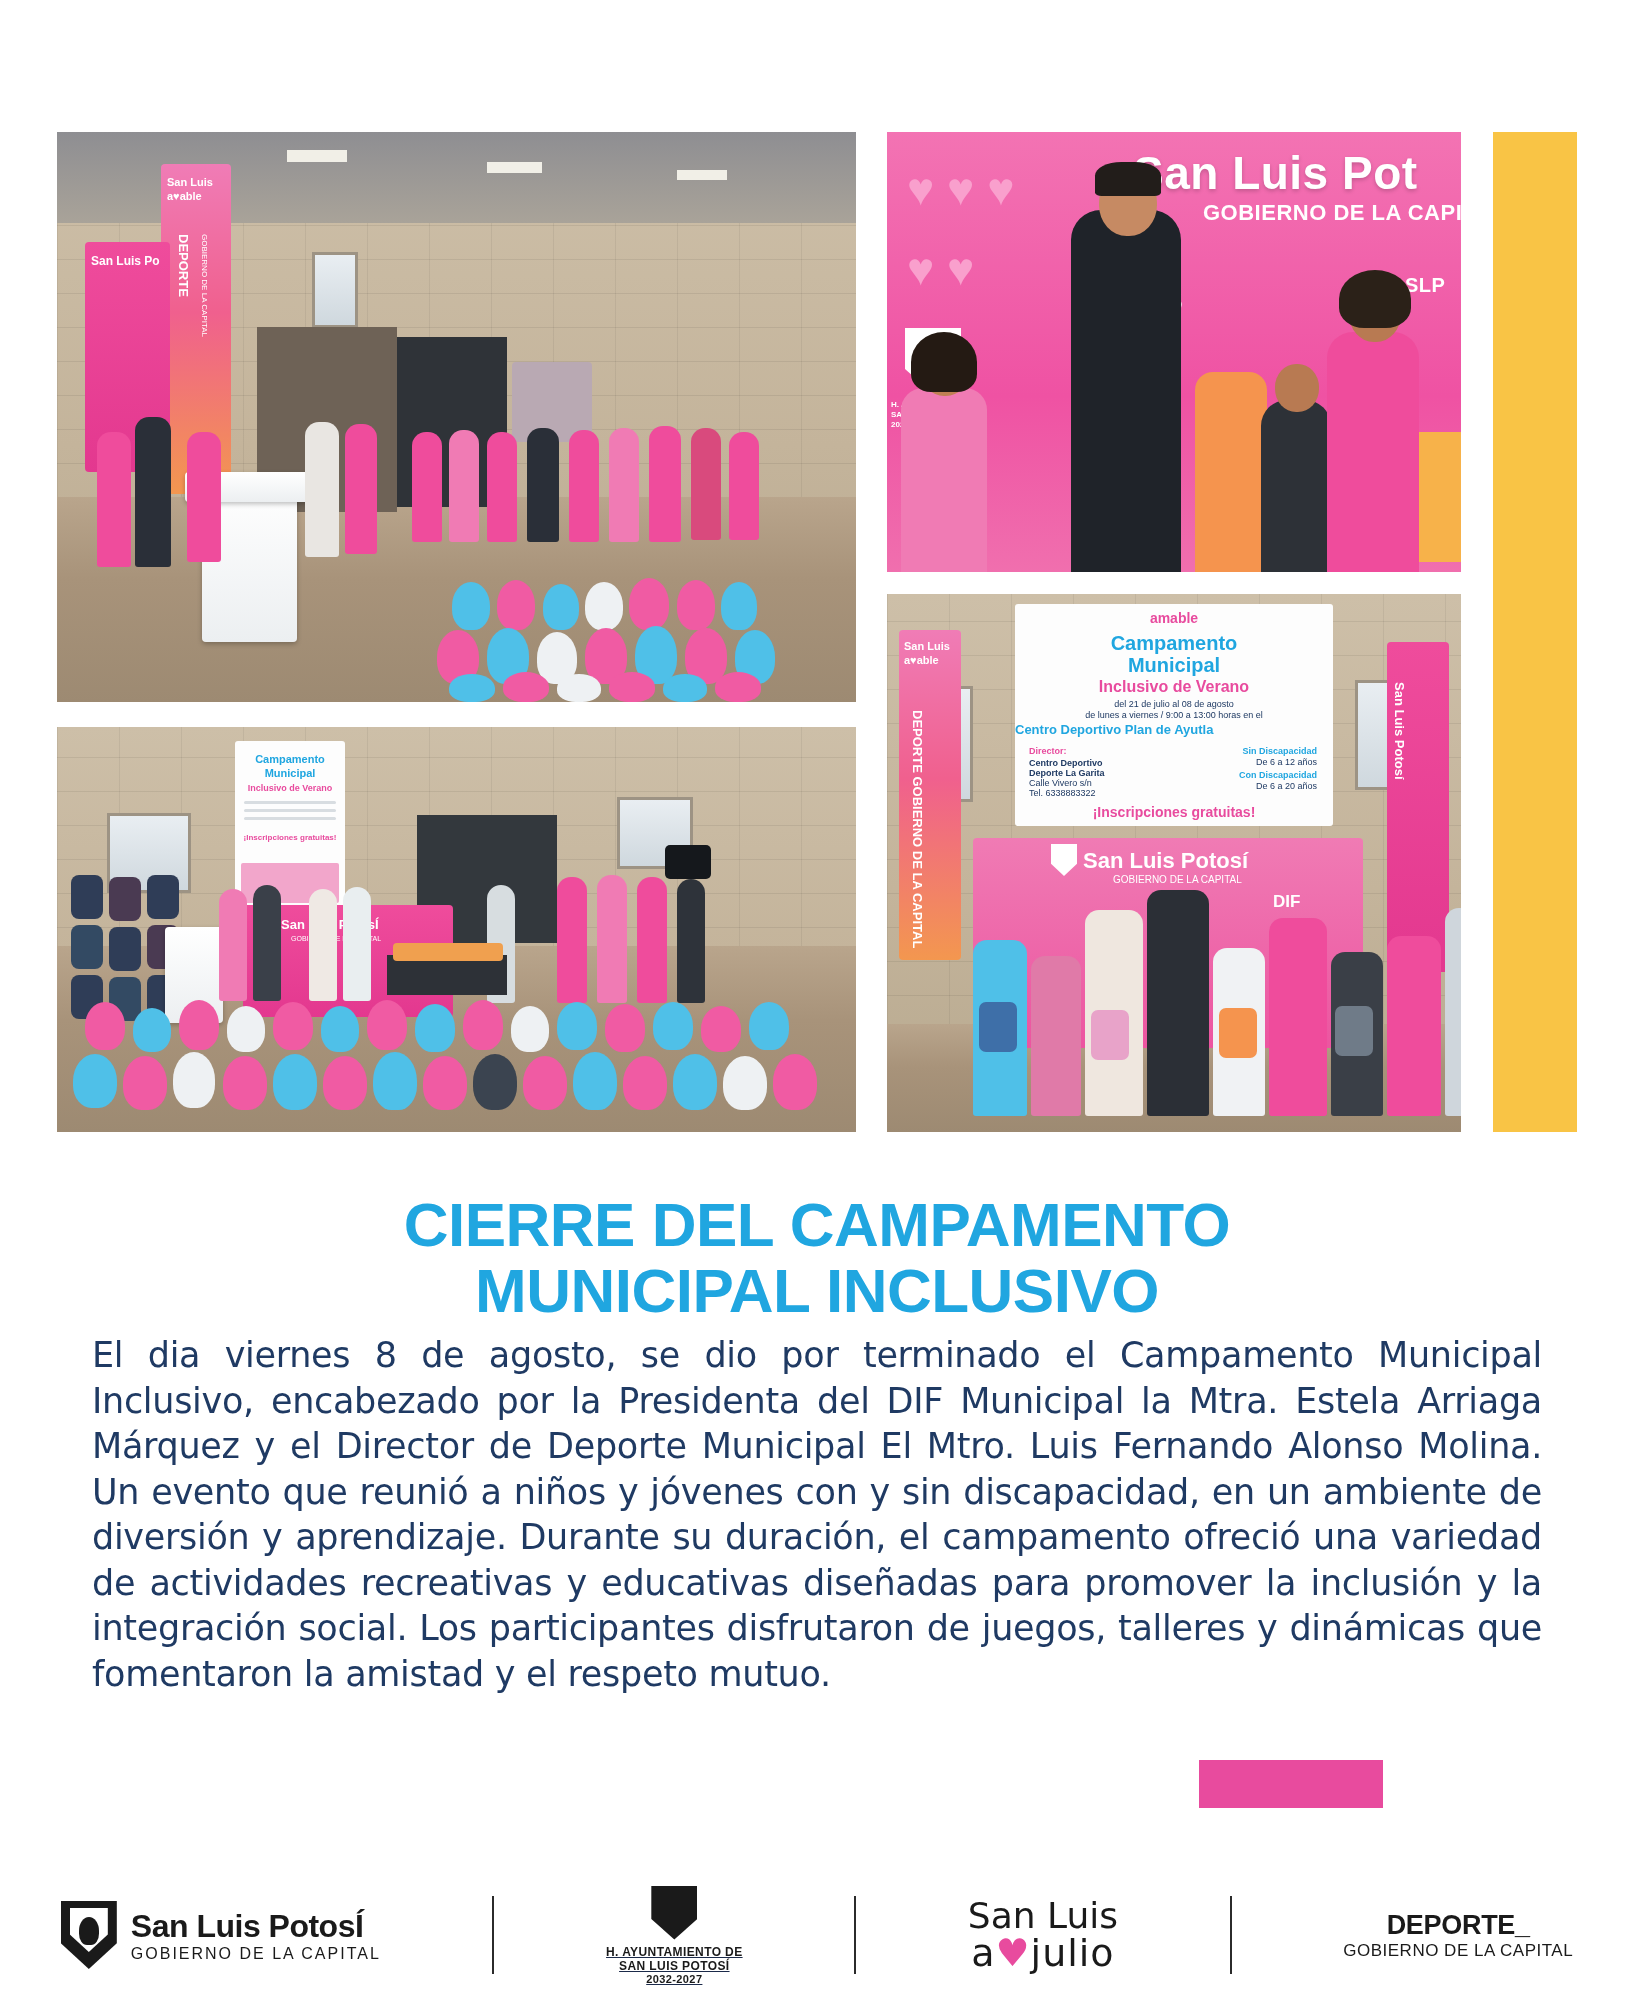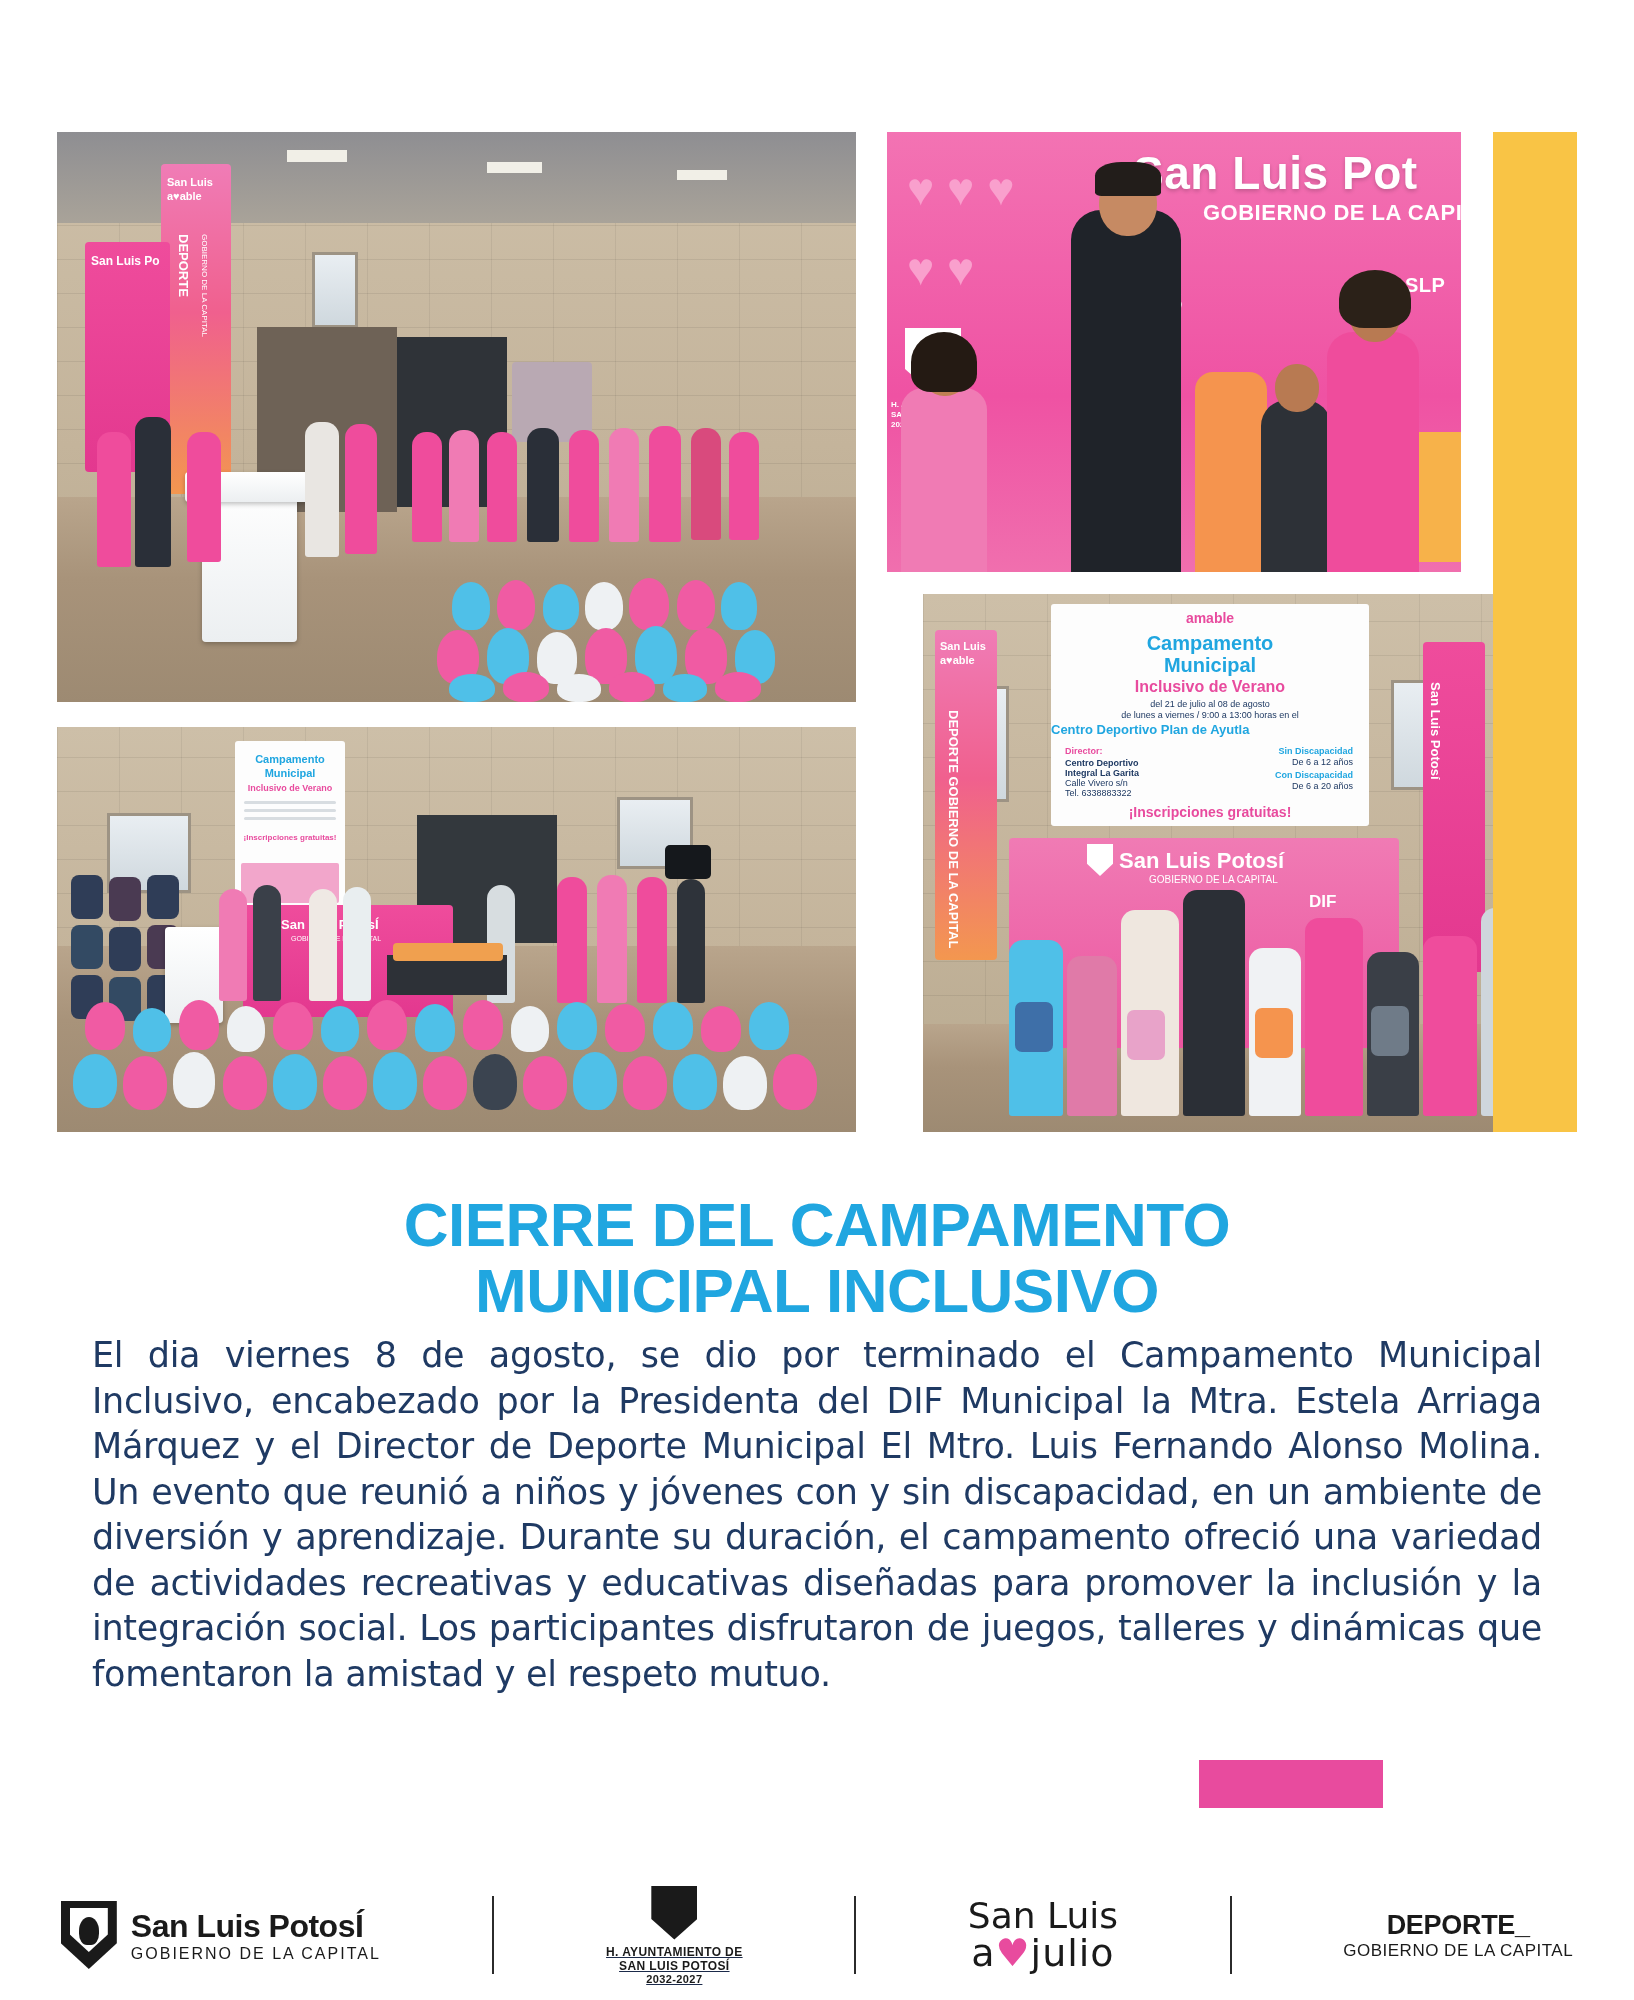--- a/index.html
+++ b/index.html
@@ -34,21 +34,21 @@
 
   .photo {
     position: absolute;
     overflow: hidden;
     background: #cfd4d8;
   }
 
   .photo-1 { left: 0px;    top: 0px;   width: 799px;  height: 570px; }
   .photo-2 { left: 830px;  top: 0px;   width: 574px;  height: 440px; }
   .photo-3 { left: 0px;    top: 595px; width: 799px;  height: 405px; }
-  .photo-4 { left: 866px;  top: 462px; width: 574px;  height: 538px; }
+  .photo-4 { left: 830px;  top: 462px; width: 574px;  height: 538px; }
 
   .accent-bar {
     position: absolute;
     left: 1436px;
     top: 0px;
     width: 84px;
     height: 1000px;
     background: #f9c445;
   }
 
@@ -486,21 +486,21 @@
       <div class="ph-poster" style="left:128px; top:10px; width:318px; height:222px;">
         <div style="position:absolute; left:0; right:0; top:6px; text-align:center; color:#e84b9e; font-size:14px; font-weight:bold;">amable</div>
         <div style="position:absolute; left:0; right:0; top:28px; text-align:center; color:#20a6e0; font-size:20px; font-weight:bold;">Campamento</div>
         <div style="position:absolute; left:0; right:0; top:50px; text-align:center; color:#20a6e0; font-size:20px; font-weight:bold;">Municipal</div>
         <div style="position:absolute; left:0; right:0; top:74px; text-align:center; color:#e84b9e; font-size:16px; font-weight:bold;">Inclusivo de Verano</div>
         <div class="tiny" style="position:absolute; left:0; right:0; top:95px; text-align:center; color:#1f3a63;">del 21 de julio al 08 de agosto</div>
         <div class="tiny" style="position:absolute; left:0; right:0; top:106px; text-align:center; color:#1f3a63;">de lunes a viernes / 9:00 a 13:00 horas en el</div>
         <div style="position:absolute; left:0; right:0; top:118px; text-align:left; color:#20a6e0; font-size:13px; font-weight:bold;">Centro Deportivo Plan de Ayutla</div>
         <div class="tiny" style="position:absolute; left:14px; top:142px; color:#e84b9e; font-weight:bold;">Director:</div>
         <div class="tiny" style="position:absolute; left:14px; top:154px; color:#1f3a63; font-weight:bold;">Centro Deportivo</div>
-        <div class="tiny" style="position:absolute; left:14px; top:164px; color:#1f3a63; font-weight:bold;">Integral La Garita</div>
+        <div class="tiny" style="position:absolute; left:14px; top:164px; color:#1f3a63; font-weight:bold;">Deporte La Garita</div>
         <div class="tiny" style="position:absolute; left:14px; top:174px; color:#1f3a63;">Calle Vivero s/n</div>
         <div class="tiny" style="position:absolute; left:14px; top:184px; color:#1f3a63;">Tel. 6338883322</div>
         <div class="tiny" style="position:absolute; right:16px; top:142px; color:#20a6e0; font-weight:bold;">Sin Discapacidad</div>
         <div class="tiny" style="position:absolute; right:16px; top:153px; color:#1f3a63;">De 6 a 12 años</div>
         <div class="tiny" style="position:absolute; right:16px; top:166px; color:#20a6e0; font-weight:bold;">Con Discapacidad</div>
         <div class="tiny" style="position:absolute; right:16px; top:177px; color:#1f3a63;">De 6 a 20 años</div>
         <div style="position:absolute; left:0; right:0; bottom:6px; text-align:center; color:#e84b9e; font-size:14px; font-weight:bold;">¡Inscripciones gratuitas!</div>
       </div>
 
       <div class="ph-banner-grad" style="left:12px; top:36px; width:62px; height:330px;">

